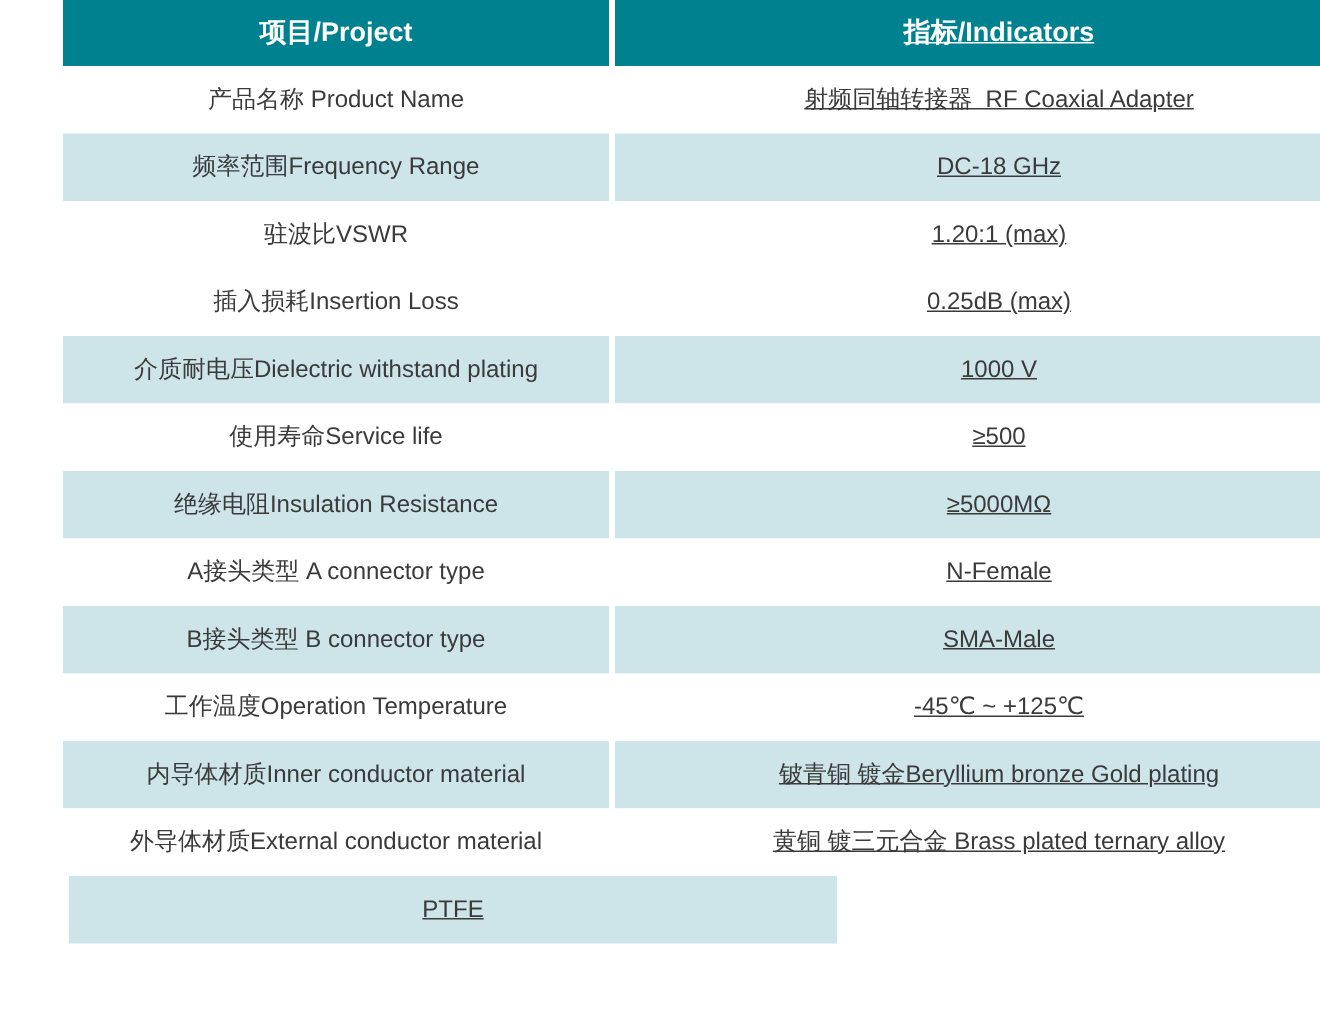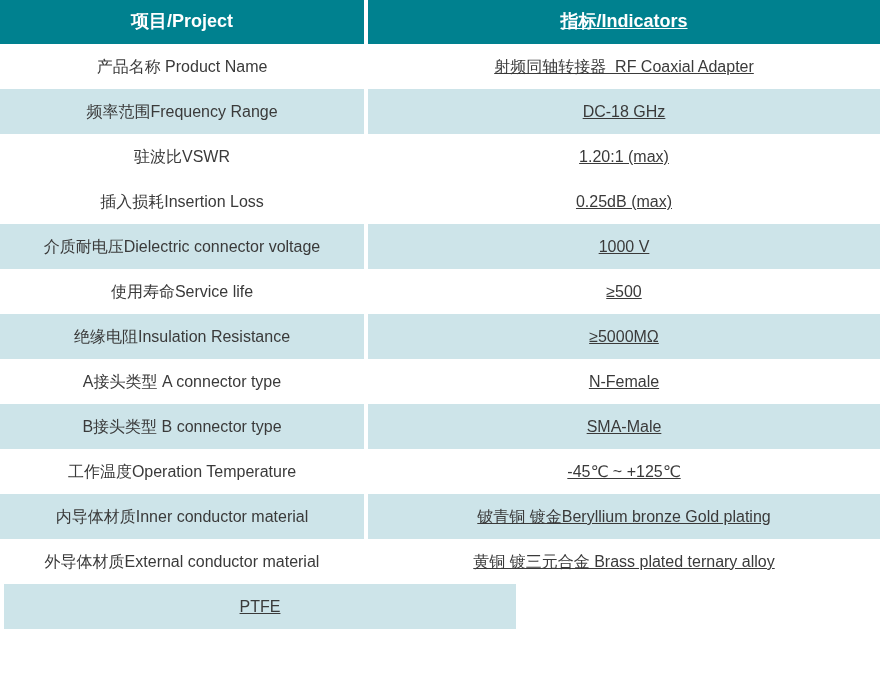--- a/index.html
+++ b/index.html
@@ -6,20 +6,21 @@
   html, body {
     margin: 0;
     padding: 0;
     width: 880px;
     height: 678px;
     background: #ffffff;
     font-family: "Liberation Sans", "DejaVu Sans", sans-serif;
   }
   .spec-table {
     width: 700px;
+    padding-left: 42px;
   }
   .row {
     display: flex;
     width: 880px;
   }
   .cell {
     display: flex;
     align-items: center;
     justify-content: center;
     text-align: center;
@@ -65,21 +66,21 @@
       </div>
       <div class="row data-row">
         <div class="cell c1">驻波比VSWR</div>
         <div class="cell c2">1.20:1 (max)</div>
       </div>
       <div class="row data-row">
         <div class="cell c1">插入损耗Insertion Loss</div>
         <div class="cell c2">0.25dB (max)</div>
       </div>
       <div class="row data-row alt">
-        <div class="cell c1">介质耐电压Dielectric connector voltage</div>
+        <div class="cell c1">介质耐电压Dielectric withstand plating</div>
         <div class="cell c2">1000 V</div>
       </div>
       <div class="row data-row">
         <div class="cell c1">使用寿命Service life</div>
         <div class="cell c2">≥500</div>
       </div>
       <div class="row data-row alt">
         <div class="cell c1">绝缘电阻Insulation Resistance</div>
         <div class="cell c2">≥5000MΩ</div>
       </div>

